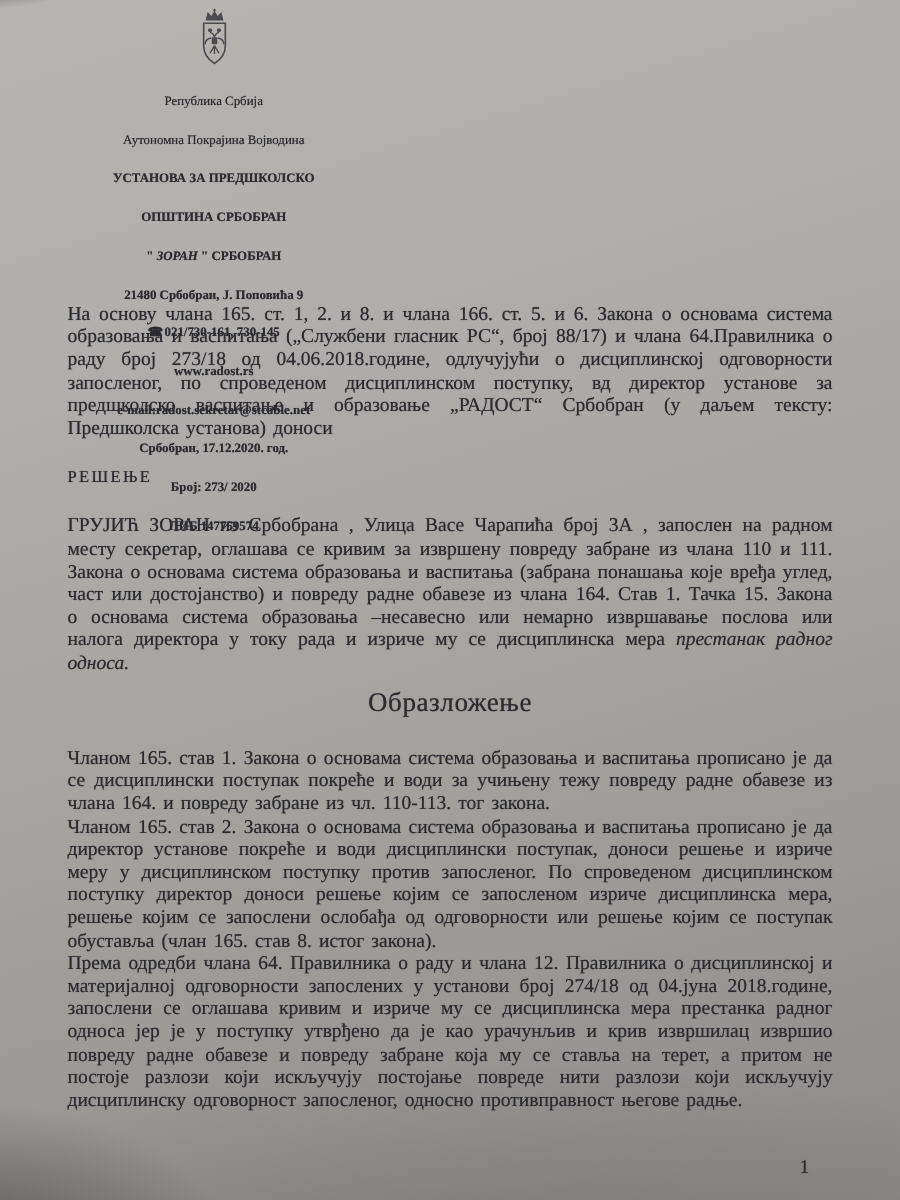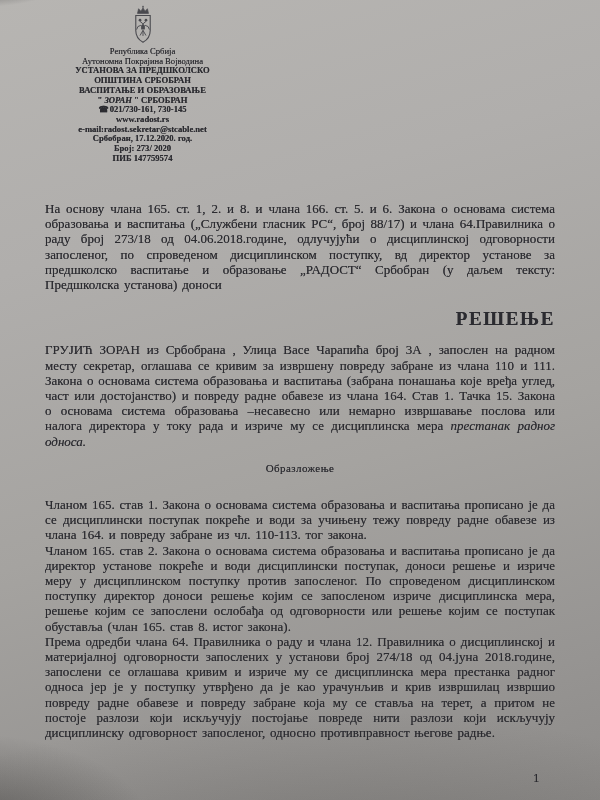--- a/index.html
+++ b/index.html
@@ -14,38 +14,38 @@
       radial-gradient(ellipse 700px 260px at 55% 112%, rgba(45,43,40,0.30) 0%, rgba(45,43,40,0) 72%),
       linear-gradient(163deg,#b7b5b2 0%,#b0aeac 28%,#a5a3a0 58%,#969492 85%,#8d8b89 100%);
   }
   .txtsoft{ text-shadow:0 0 0.6px rgba(43,43,48,0.75); }
   .emblem{ position:absolute; left:126px; top:4px; width:34px; height:46px; opacity:0.88; }
   .letterhead{
     position:absolute; left:40px; top:47px; width:205px;
     text-align:center; font-size:8.6px; line-height:9.7px;
     text-shadow:0 0 0.5px rgba(43,43,48,0.7);
   }
-  .lh{ white-space:nowrap; }
+  .lh{ white-space:nowrap;margin-top:16px; }
   .b{ font-weight:bold; }
   .i{ font-style:italic; }
   .picon{ font-size:8.2px; margin-right:1px; }
   .docbody{
     position:absolute; left:45px; top:201px; width:510px;
     font-size:13px; line-height:15.2px; text-align:justify;
     word-spacing:1.5px;
     text-shadow:0 0 0.6px rgba(43,43,48,0.7);
   }
   .para{ margin:0; }
   .intro{ margin-bottom:19px; }
   .title{
-    margin:0 0 16px 0; font-size:19px; font-weight:bold;
-    letter-spacing:1.6px; text-align:right; word-spacing:0;
+    margin:0 0 16px 0; font-size:11px; font-weight:normal;
+    letter-spacing:1.6px; text-align:left; word-spacing:0;
   }
   .heading{
-    margin:12px 0 21px 0; font-size:11px; font-weight:normal;
+    margin:12px 0 21px 0; font-size:18px; font-weight:normal;
     text-align:center; letter-spacing:0.4px; word-spacing:0;
   }
   .pagenum{
     position:absolute; left:533px; top:770px; font-size:13px;
     text-shadow:0 0 0.5px rgba(43,43,48,0.7);
   }
 </style>
 </head>
 <body>
 
@@ -65,22 +65,22 @@
         <path d="M20 30 L16.5 36 M20 30 L23.5 36 M20 30 V36.5" stroke-width="1.1"></path>
       </g>
     </svg>
   </div>
 
   <div class="letterhead">
     <div class="lh">Република Србија</div>
     <div class="lh">Аутономна Покрајина Војводина</div>
     <div class="lh b">УСТАНОВА ЗА ПРЕДШКОЛСКО</div>
     <div class="lh b">ОПШТИНА СРБОБРАН</div>
-    <div class="lh b">ВАСПИТАЊЕ И ОБРАЗОВАЊЕ</div>
     <div class="lh b"><span>" </span><span class="i">ЗОРАН</span><span> "  СРБОБРАН</span></div>
+    <div class="lh b">21480 Србобран, Ј. Поповића 9</div>
     <div class="lh b"><span class="picon">☎</span><span>021/730-161, 730-145</span></div>
     <div class="lh b">www.radost.rs</div>
     <div class="lh b">e-mail:radost.sekretar@stcable.net</div>
     <div class="lh b">Србобран, 17.12.2020. год.</div>
     <div class="lh b">Број:  273/ 2020</div>
     <div class="lh b">ПИБ 147759574</div>
   </div>
 
   <div class="docbody">
     <p class="para intro">На основу члана 165. ст. 1, 2. и 8. и члана 166. ст. 5. и 6. Закона о основама система образовања и васпитања („Службени гласник РС“, број 88/17) и члана 64.Правилника о раду број 273/18 од 04.06.2018.године, одлучујући о дисциплинској одговорности запосленог, по спроведеном дисциплинском поступку,  вд директор установе за предшколско васпитање и образовање „РАДОСТ“ Србобран  (у даљем тексту: Предшколска установа) доноси</p>

